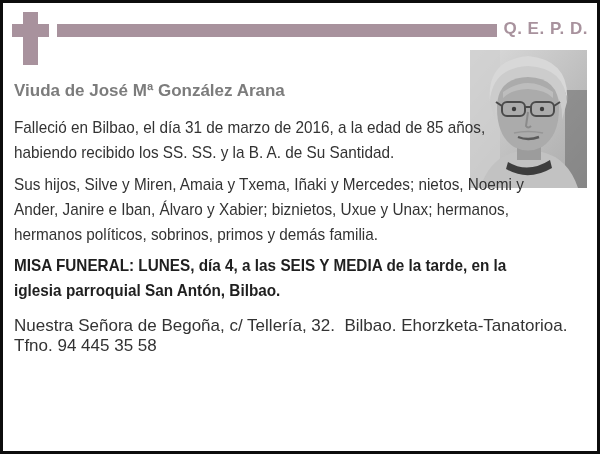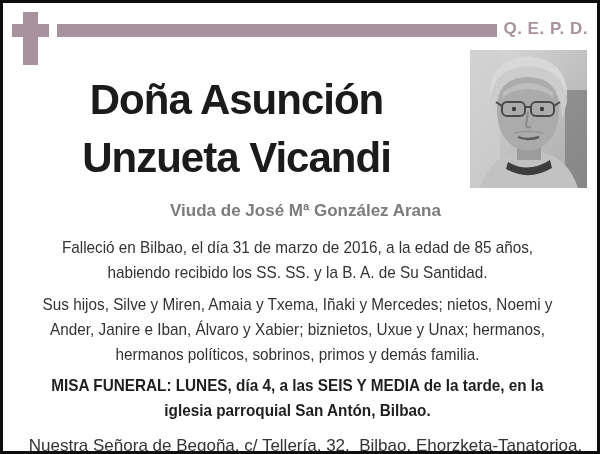--- a/index.html
+++ b/index.html
@@ -5,21 +5,20 @@
   html, body { margin: 0; padding: 0; background: #ffffff; }
   .card {
     position: relative;
     width: 600px;
     height: 454px;
     box-sizing: border-box;
     border: 3px solid #0d0d0d;
     background: #ffffff;
     font-family: "Liberation Sans", sans-serif;
     overflow: hidden;
-    text-align: center;
     --accent: #a8929d;
   }
   
   .header { position: relative; height: 64px; }
   .cross {
     position: absolute; left: 20px; top: 9px;
     width: 15px; height: 53px;
     background: var(--accent);
   }
   .cross::before {
@@ -83,24 +82,20 @@
 <body>
 
 <div class="card" style="--accent: #a8929d;">
 
   <div class="header">
     <div class="cross"></div>
     <div class="rule"></div>
     <div class="qepd">Q. E. P. D.</div>
   </div>
 
-  <div class="title">
-    <div>Doña Asunción</div>
-    <div>Unzueta Vicandi</div>
-  </div>
 
   <div class="photo" role="img" aria-label="Black-and-white portrait of an elderly woman with glasses">
     <svg viewBox="0 0 117 138" xmlns="http://www.w3.org/2000/svg">
       <defs>
         <linearGradient id="bg" x1="0" y1="0" x2="1" y2="1">
           <stop offset="0" stop-color="#dcdcdc"></stop>
           <stop offset="1" stop-color="#a8a8a8"></stop>
         </linearGradient>
       </defs>
       <rect x="0" y="0" width="117" height="138" fill="url(#bg)"></rect>

